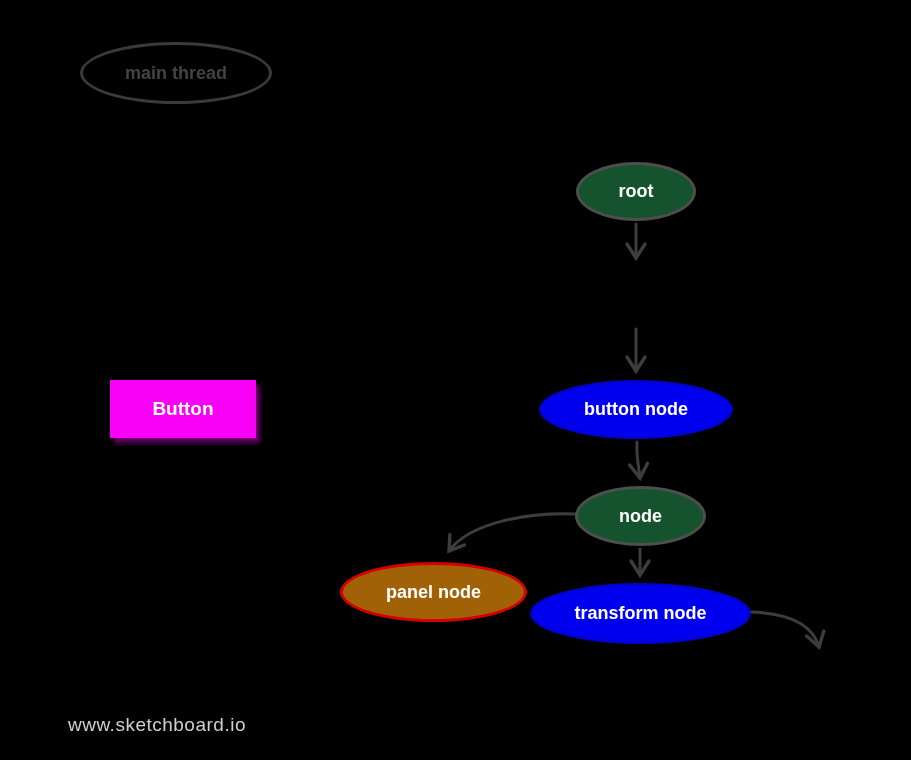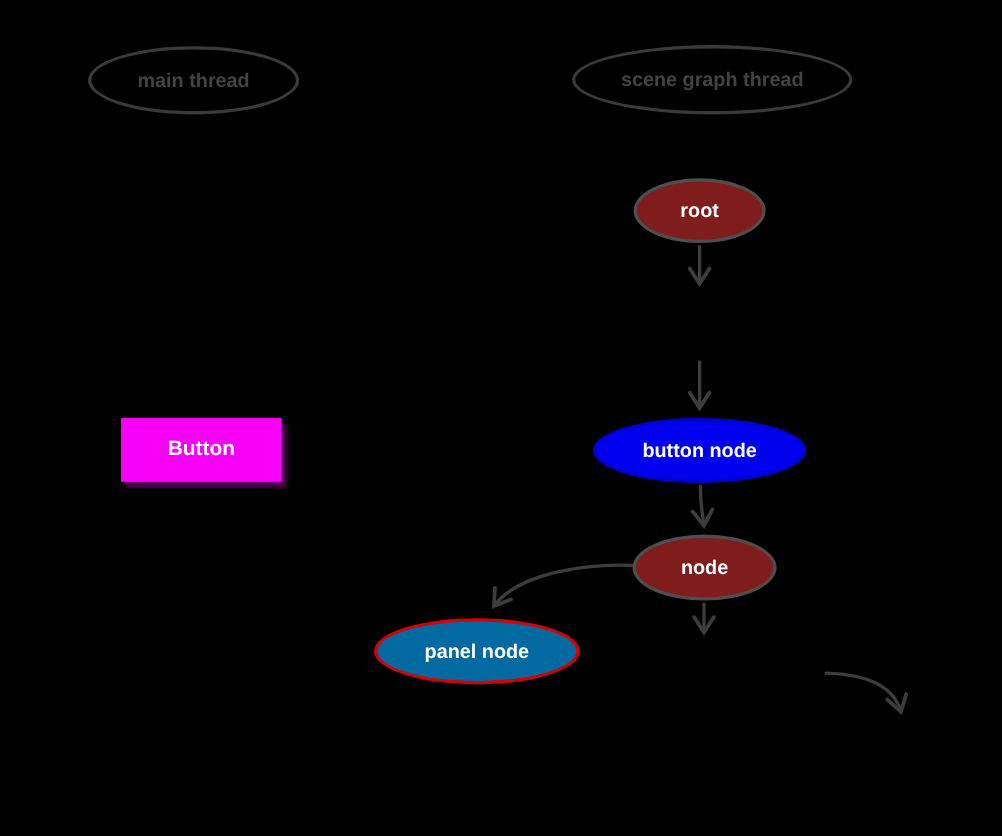--- a/index.html
+++ b/index.html
@@ -6,39 +6,36 @@
   .canvas{
     position:relative;width:911px;height:760px;background:#000;overflow:hidden;
     font-family:"Liberation Sans",sans-serif;
     margin-left:40px;
   }
   .shape{position:absolute;display:flex;align-items:center;justify-content:center;
     box-sizing:border-box;text-align:center;}
   .ellipse{border-radius:50%;}
   .lane{border:3px solid #3a3a3a;color:#434343;font-weight:bold;font-size:18px;background:transparent;}
   .node{color:#fff;font-weight:bold;font-size:18px;}
-  .gray{background:#7f1d1d;border:3px solid #4e4e4e;}
+  .gray{background:#14532d;border:3px solid #4e4e4e;}
   .blue{background:#0000ee;border:3px solid #0000cf;}
-  .red{background:#0369a1;border:3px solid #d60000;}
+  .red{background:#a16207;border:3px solid #d60000;}
   .rect-btn{background:#f800f8;border:none;color:#fff;font-weight:bold;font-size:19px;
     box-shadow:4px 5px 4px rgba(185,0,185,.55);text-align:center;}
   .edges{position:absolute;left:0;top:0;width:911px;height:760px;pointer-events:none;}
   .watermark{position:absolute;left:28px;top:714px;color:#cfcfcf;font-size:19px;
     font-weight:normal;letter-spacing:.5px;}
 </style>
 </head>
 <body>
 
 <div class="canvas">
 
   <div class="shape ellipse lane" style="left:40px;top:42px;width:192px;height:62px">
     <span>main thread</span>
-  </div>
-  <div class="shape ellipse lane" style="left:480px;top:41px;width:255px;height:63px">
-    <span>scene graph thread</span>
   </div>
 
   <svg class="edges" viewBox="0 0 911 760">
     <defs>
       <marker id="vhead" viewBox="-18 -18 36 36" markerWidth="36" markerHeight="36" refX="0" refY="0" orient="auto" markerUnits="userSpaceOnUse">
         <path d="M -14 -9 L 0 0 L -14 9" fill="none" stroke="#3d3d3d" stroke-width="3.4" stroke-linecap="round"></path>
       </marker>
     </defs>
     <g fill="none" stroke="#3d3d3d" stroke-width="3" stroke-linecap="round">
       <path d="M 596 224 L 596 258" marker-end="url(#vhead)"></path>
@@ -64,16 +61,20 @@
   </div>
 
   <div class="shape ellipse node blue" style="left:499px;top:380px;width:194px;height:59px">
     <span>button node</span>
   </div>
 
   <div class="shape ellipse node red" style="left:300px;top:562px;width:187px;height:60px">
     <span>panel node</span>
   </div>
 
+  <div class="shape ellipse node blue" style="left:490px;top:583px;width:221px;height:61px">
+    <span>transform node</span>
+  </div>
 
 
+  <span class="watermark">www.sketchboard.io</span>
 
 </div>
 
 </body></html>

